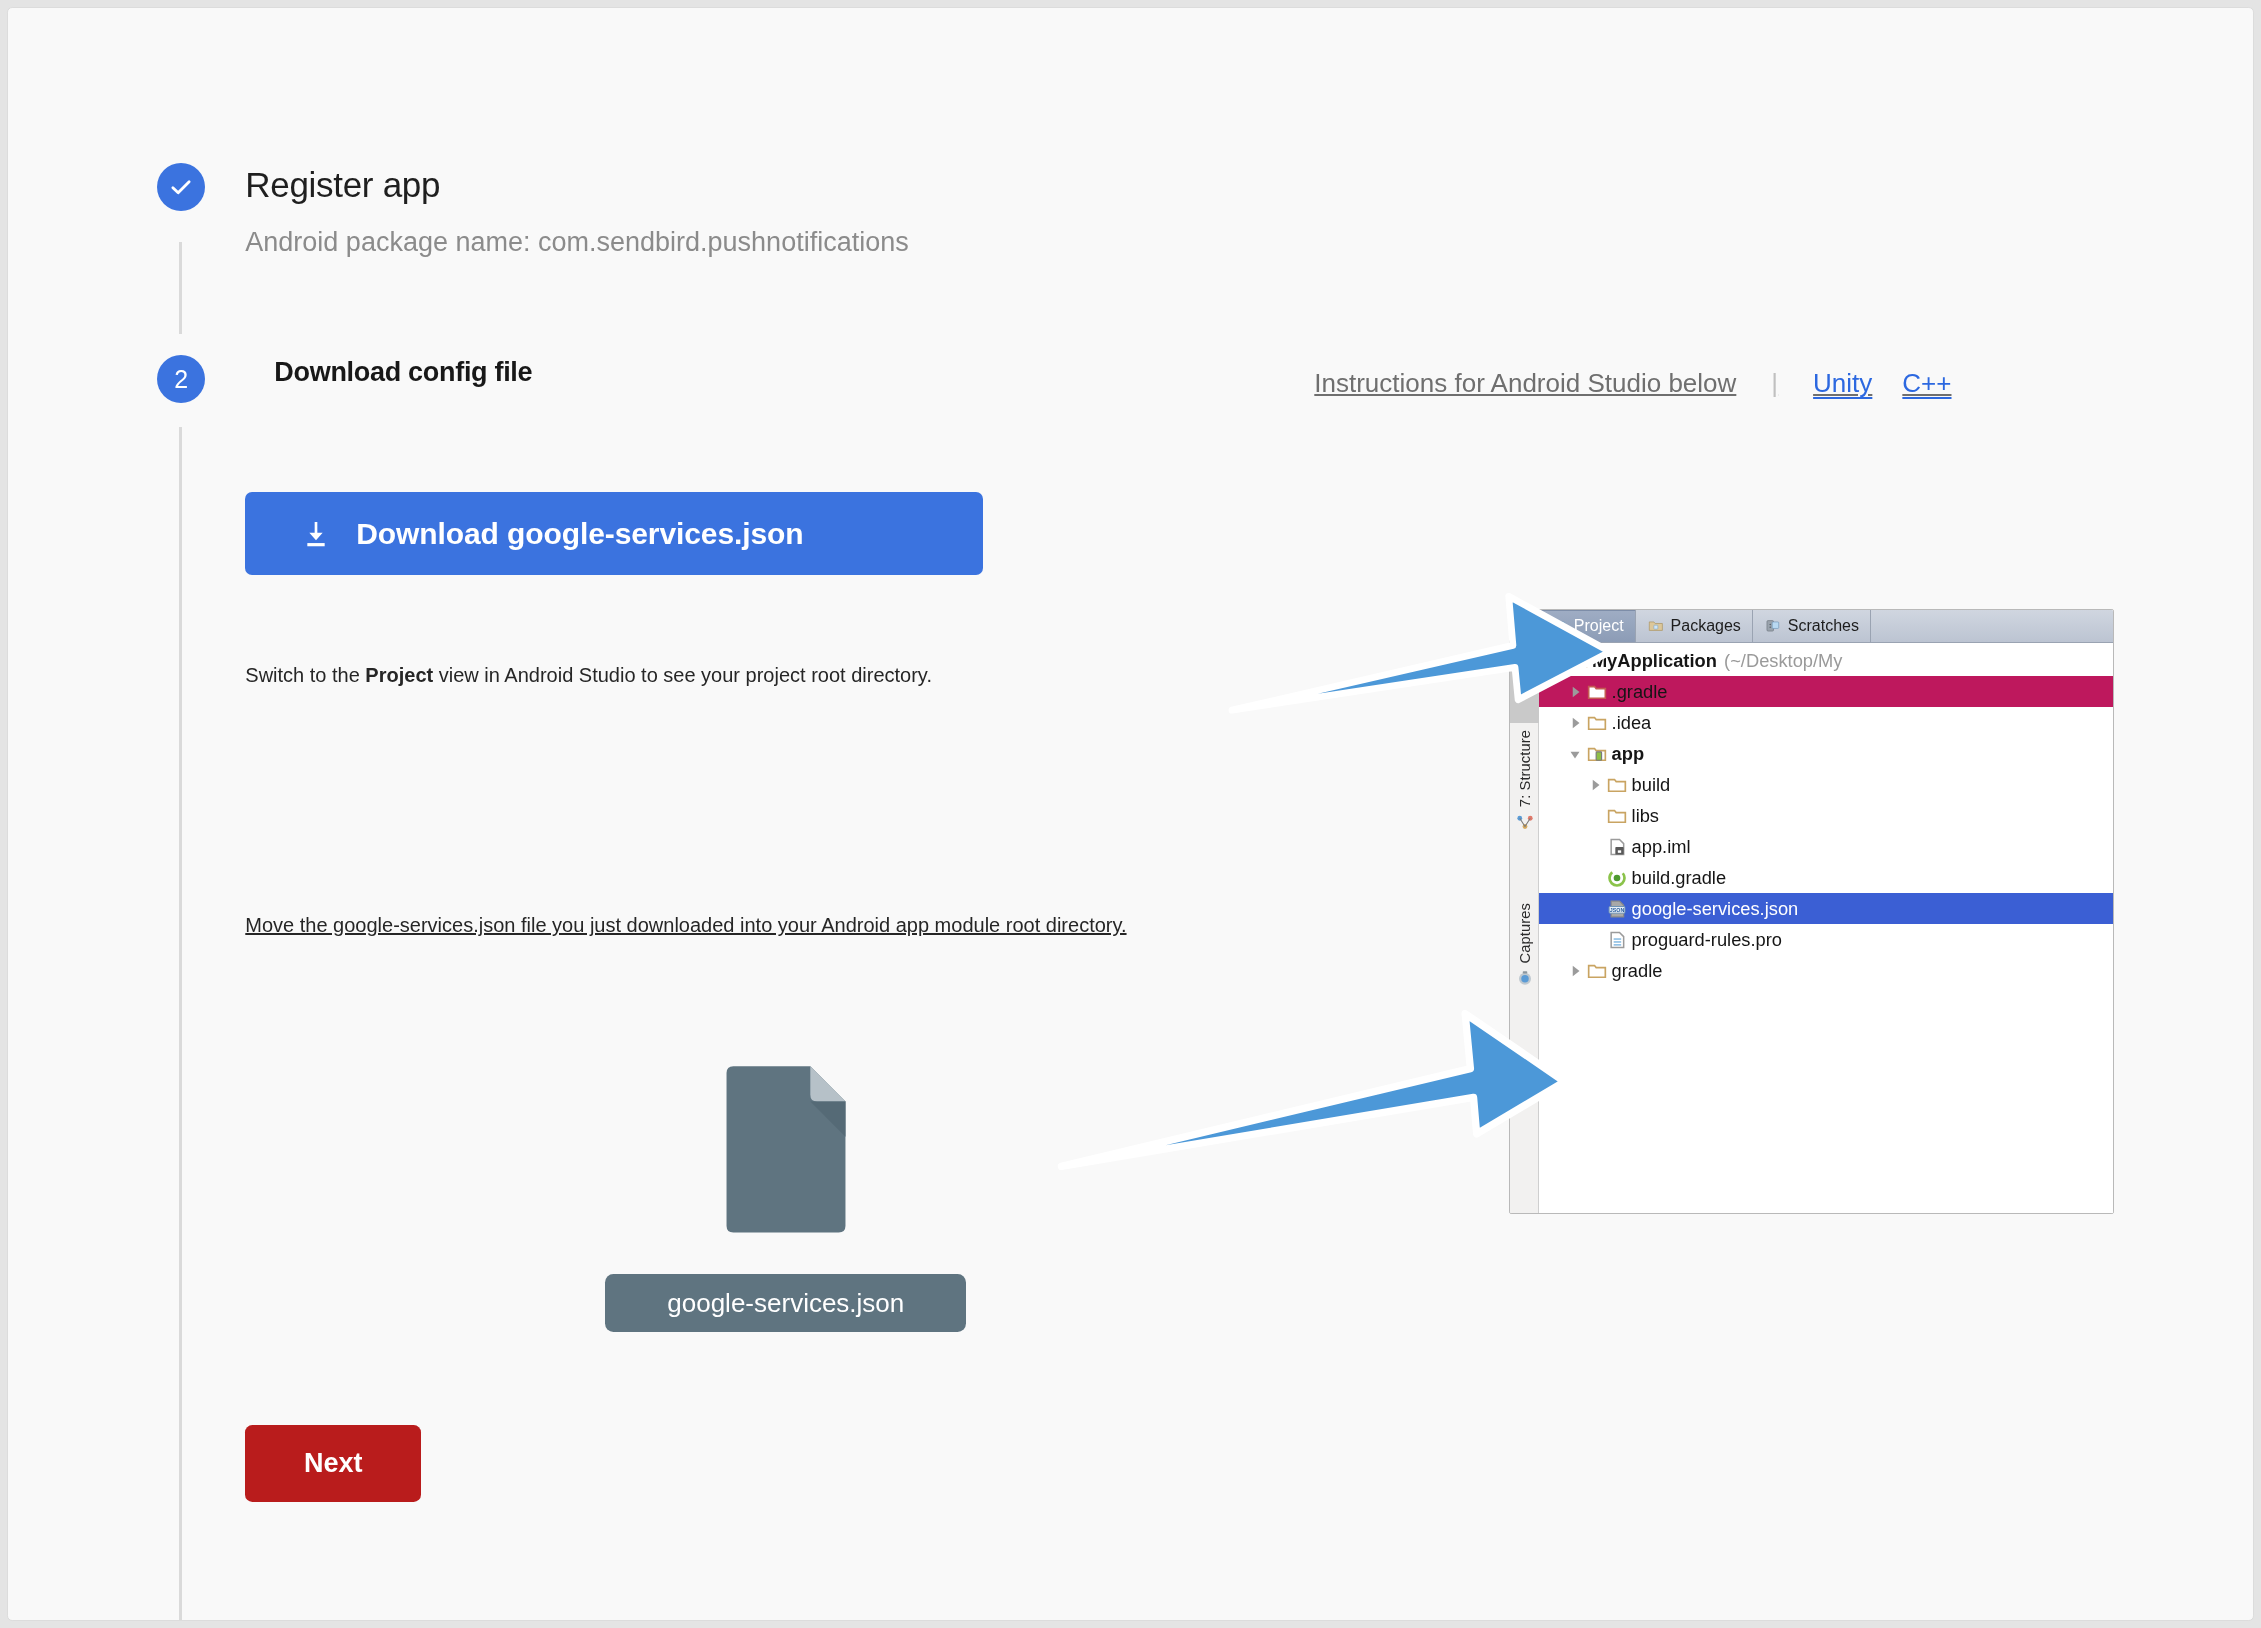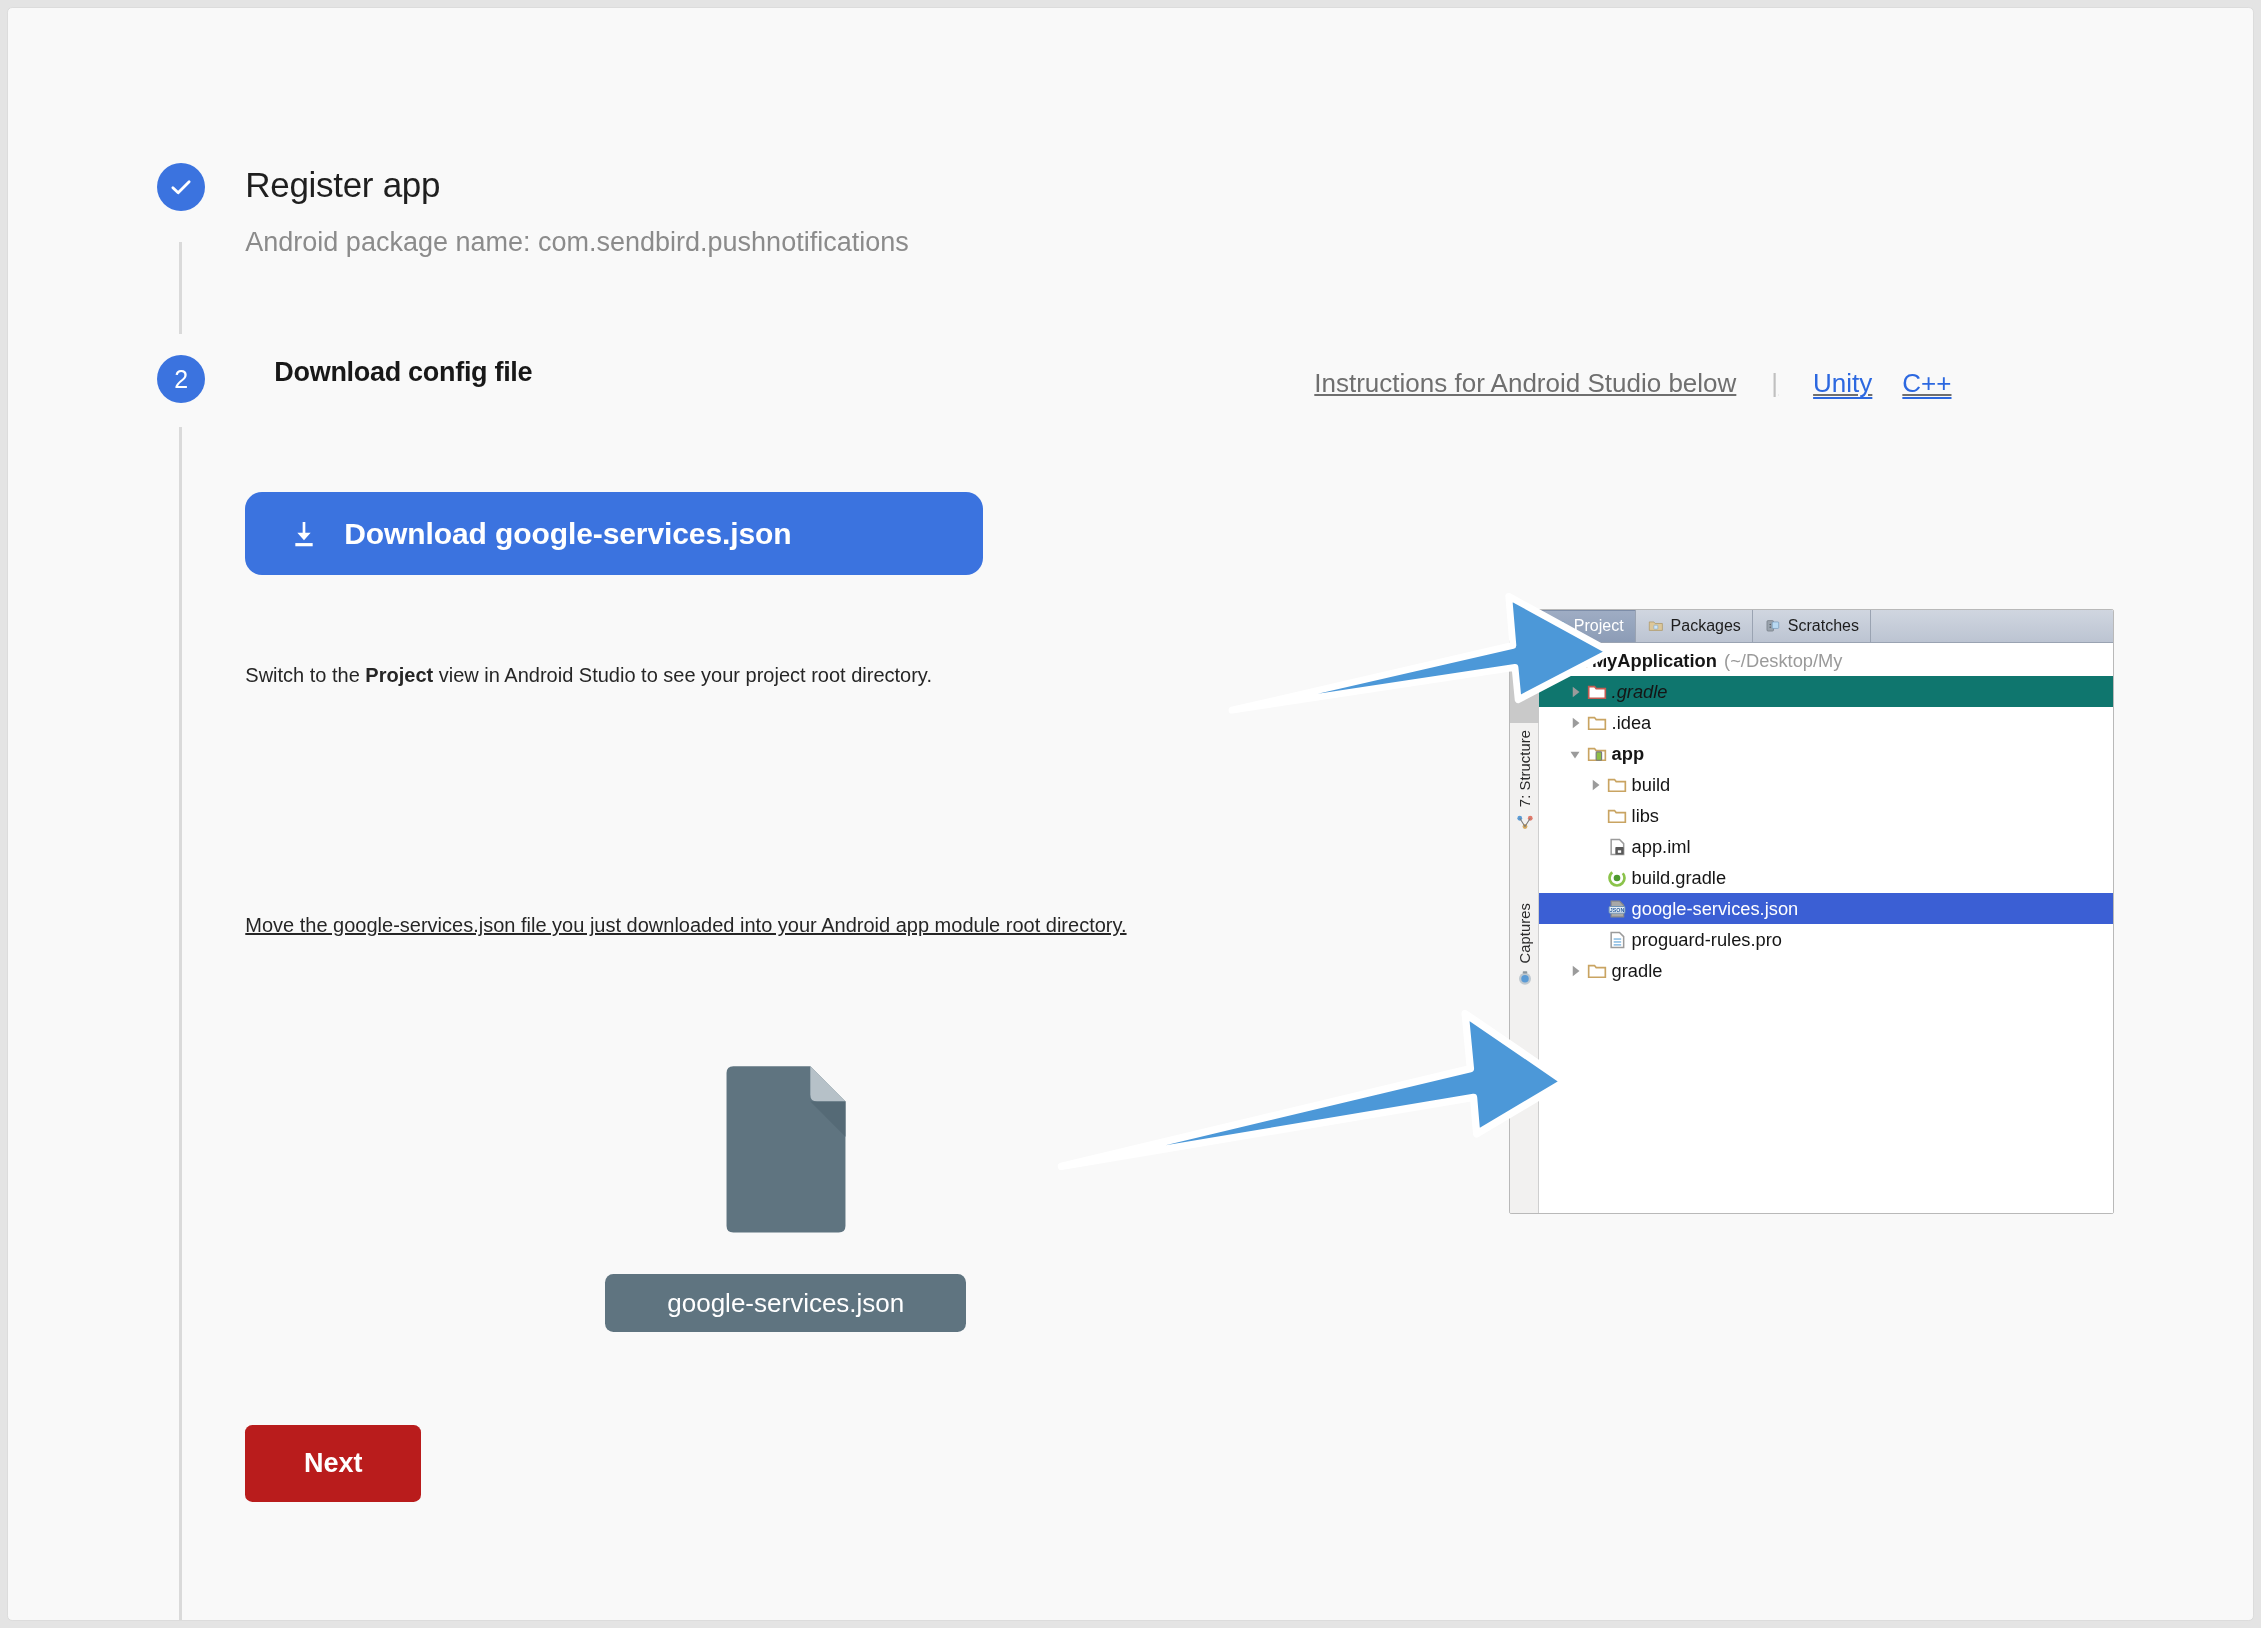--- a/index.html
+++ b/index.html
@@ -105,25 +105,25 @@
   }
   #step2-meta .lnk:last-child { margin-right: 0; }
 
   
   #download-btn {
     position: absolute;
     left: 237px; top: 484px;
     width: 738px; height: 83px;
     background: #3b73df;
     border: none;
-    border-radius: 17px;
+    border-radius: 7px;
     display: flex;
     align-items: center;
     cursor: pointer;
-    padding-left: 43px;
+    padding-left: 55px;
   }
   #download-btn .dl-icon {
     width: 32px; height: 32px;
     margin-right: 24px;
     flex: none;
   }
   #download-btn .dl-label {
     color: #ffffff;
     font-size: 30px;
     font-weight: 700;
@@ -275,21 +275,21 @@
   }
   .trow {
     display: flex;
     align-items: center;
     height: 31px;
     font-size: 18.3px;
     color: #151515;
     white-space: nowrap;
     cursor: pointer;
   }
-  .trow.hl-yellow { background: #0f766e; font-style: italic; }
+  .trow.hl-yellow { background: #be185d; }
   .trow.hl-sel    { background: #3b5fd4; color: #ffffff; }
   .trow .tw {
     width: 18px; height: 18px;
     flex: none;
     margin-right: 3.1px;
   }
   .trow .tw.empty { visibility: hidden; }
   .trow .ficon { width: 20px; height: 20px; flex: none; margin-right: 4.2px; }
   .trow .tlabel { overflow: hidden; }
   .trow .tlabel.bold { font-weight: 700; }

